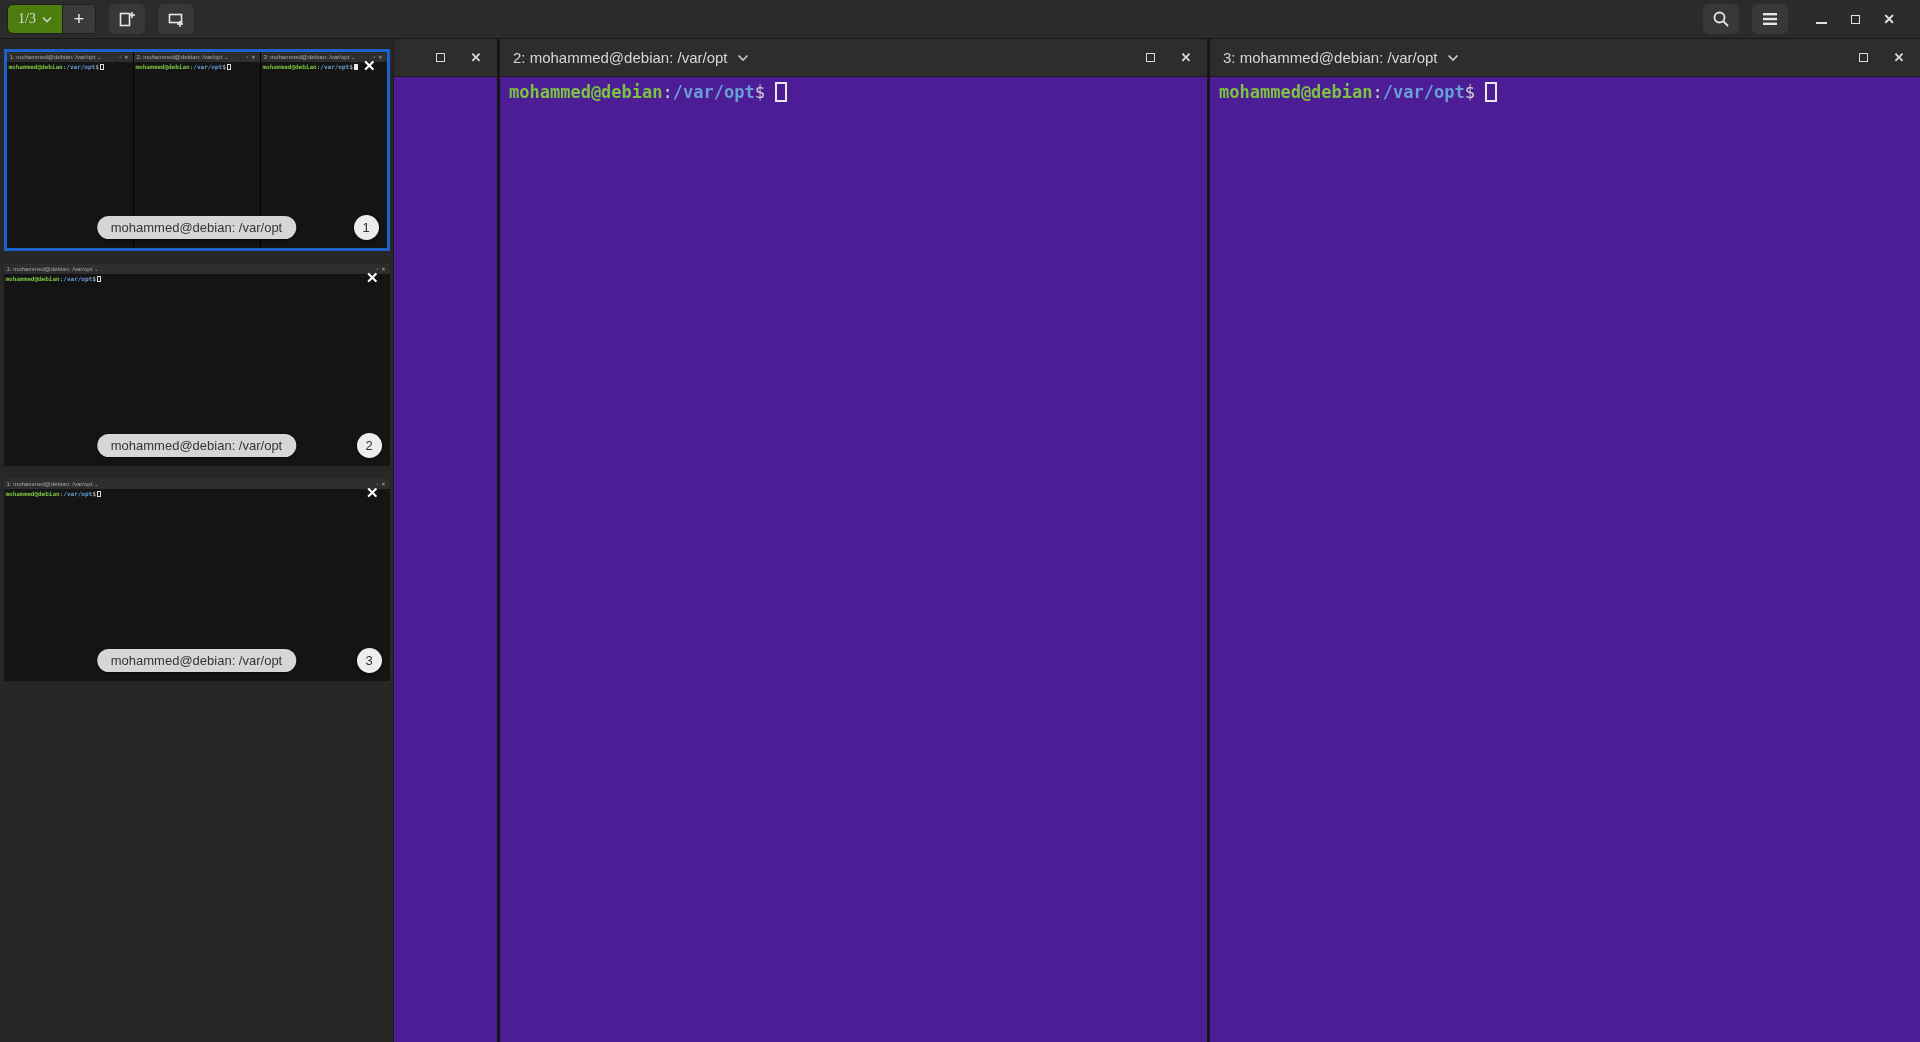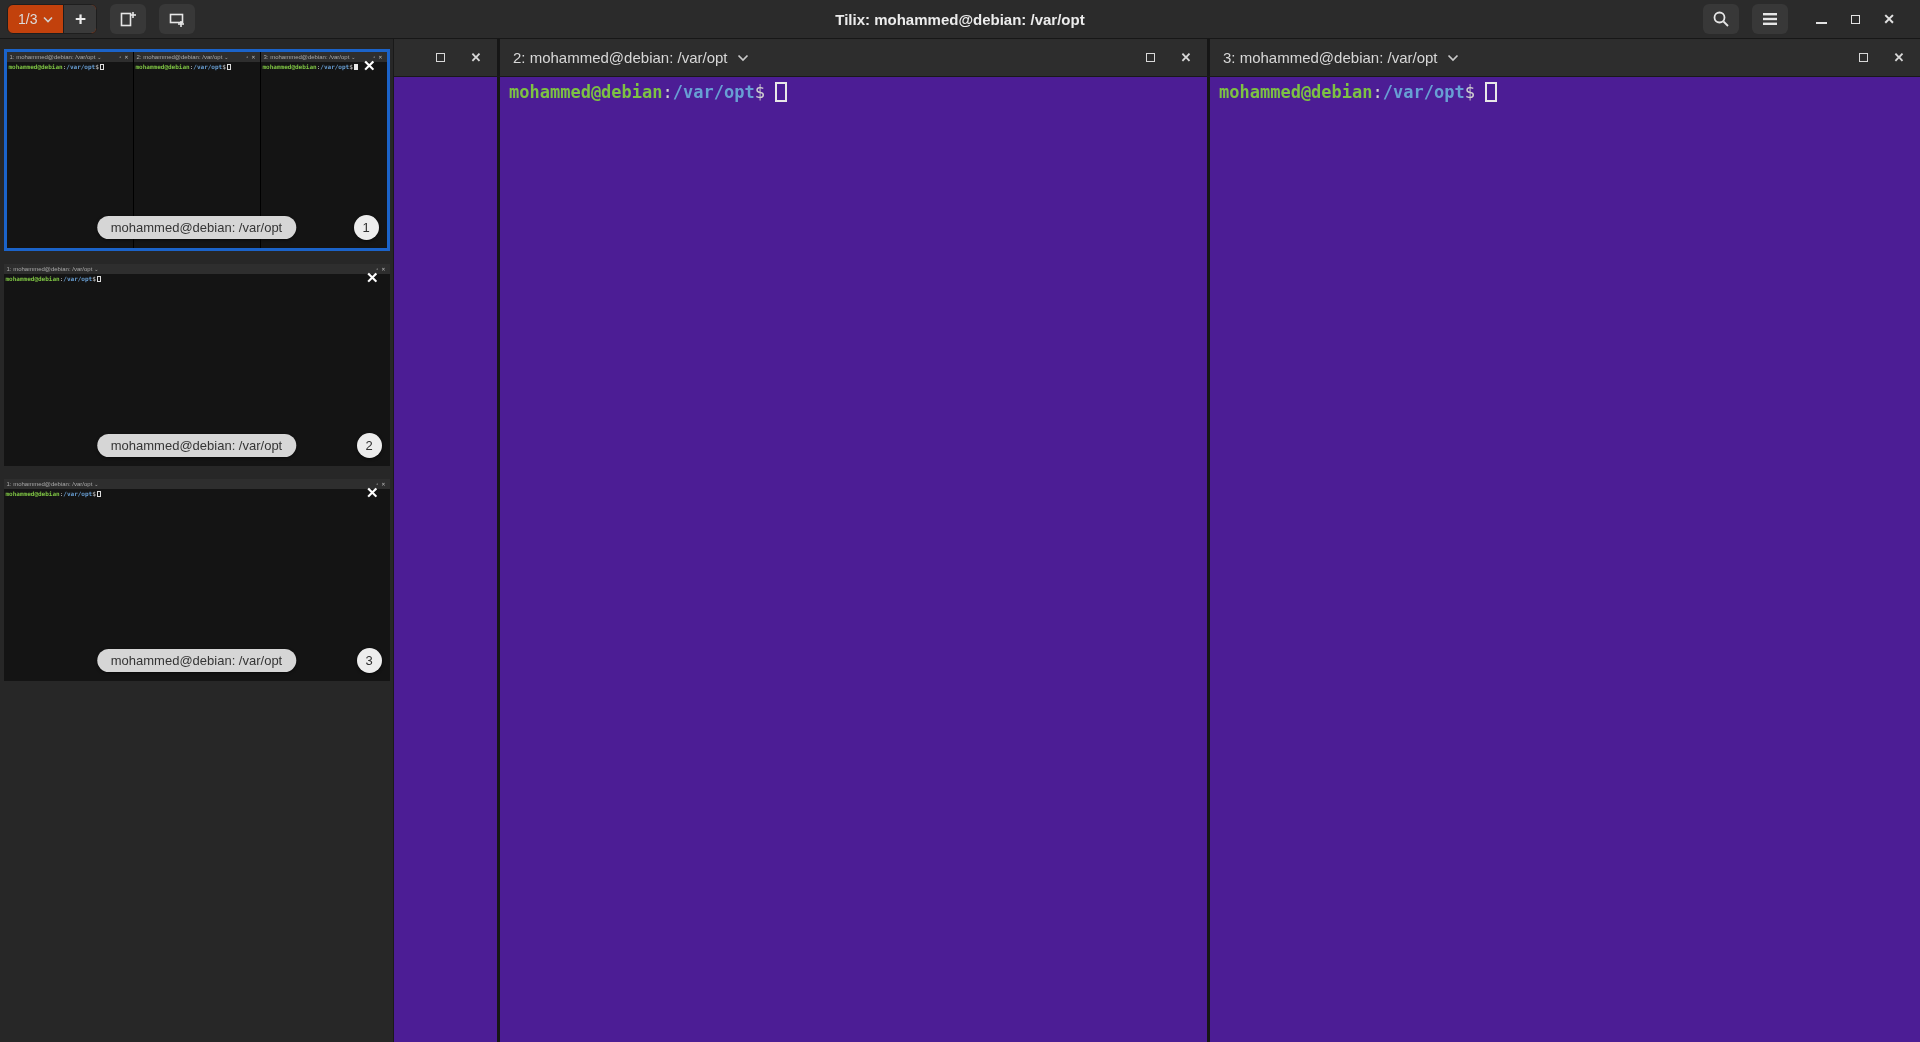--- a/index.html
+++ b/index.html
@@ -10,21 +10,21 @@
     color:#d6d6d6;
   }
 
   
   .headerbar {
     height:39px; background:#2b2b2b; border-bottom:1px solid #171717;
     display:flex; align-items:center; position:relative;
   }
   .pager-group {
     display:flex; align-items:stretch; height:30px; margin-left:7px;
-    border-radius:6px; overflow:hidden; border:1px solid #1e1e1e; background:#c2410c;
+    border-radius:6px; overflow:hidden; border:1px solid #1e1e1e; background:#4d7c0f;font-family:Liberation Serif, serif;
   }
   .pager-btn {
     display:flex; align-items:center; gap:6px; padding:0 10px;
     color:#dcdcdc; font-size:14px; cursor:default;
   }
   .pager-add {
     width:33px; background:#3a3a3a; color:#ededed; font-size:19px; font-weight:bold;
     display:flex; align-items:center; justify-content:center; border-left:1px solid #1e1e1e;
   }
   .icon-btn {
@@ -147,21 +147,20 @@
     </svg>
   </div>
   <div class="icon-btn">
     <svg class="ic" width="18" height="18" viewBox="0 0 18 18">
       <rect x="2.5" y="4.5" width="12" height="8" fill="none" stroke="#e6e6e6" stroke-width="1.6"></rect>
       <line x1="13" y1="11" x2="13" y2="17" stroke="#e6e6e6" stroke-width="1.6"></line>
       <line x1="10" y1="14" x2="16" y2="14" stroke="#e6e6e6" stroke-width="1.6"></line>
     </svg>
   </div>
 
-  <div class="win-title">Tilix: mohammed@debian: /var/opt</div>
 
   <div class="header-right">
     <div class="icon-btn" style="margin-left:0;">
       <svg class="ic" width="18" height="18" viewBox="0 0 18 18">
         <circle cx="7.5" cy="7.5" r="5" fill="none" stroke="#e6e6e6" stroke-width="1.8"></circle>
         <line x1="11.5" y1="11.5" x2="16" y2="16" stroke="#e6e6e6" stroke-width="1.8"></line>
       </svg>
     </div>
     <div class="icon-btn">
       <svg class="ic" width="16" height="14" viewBox="0 0 16 14">

